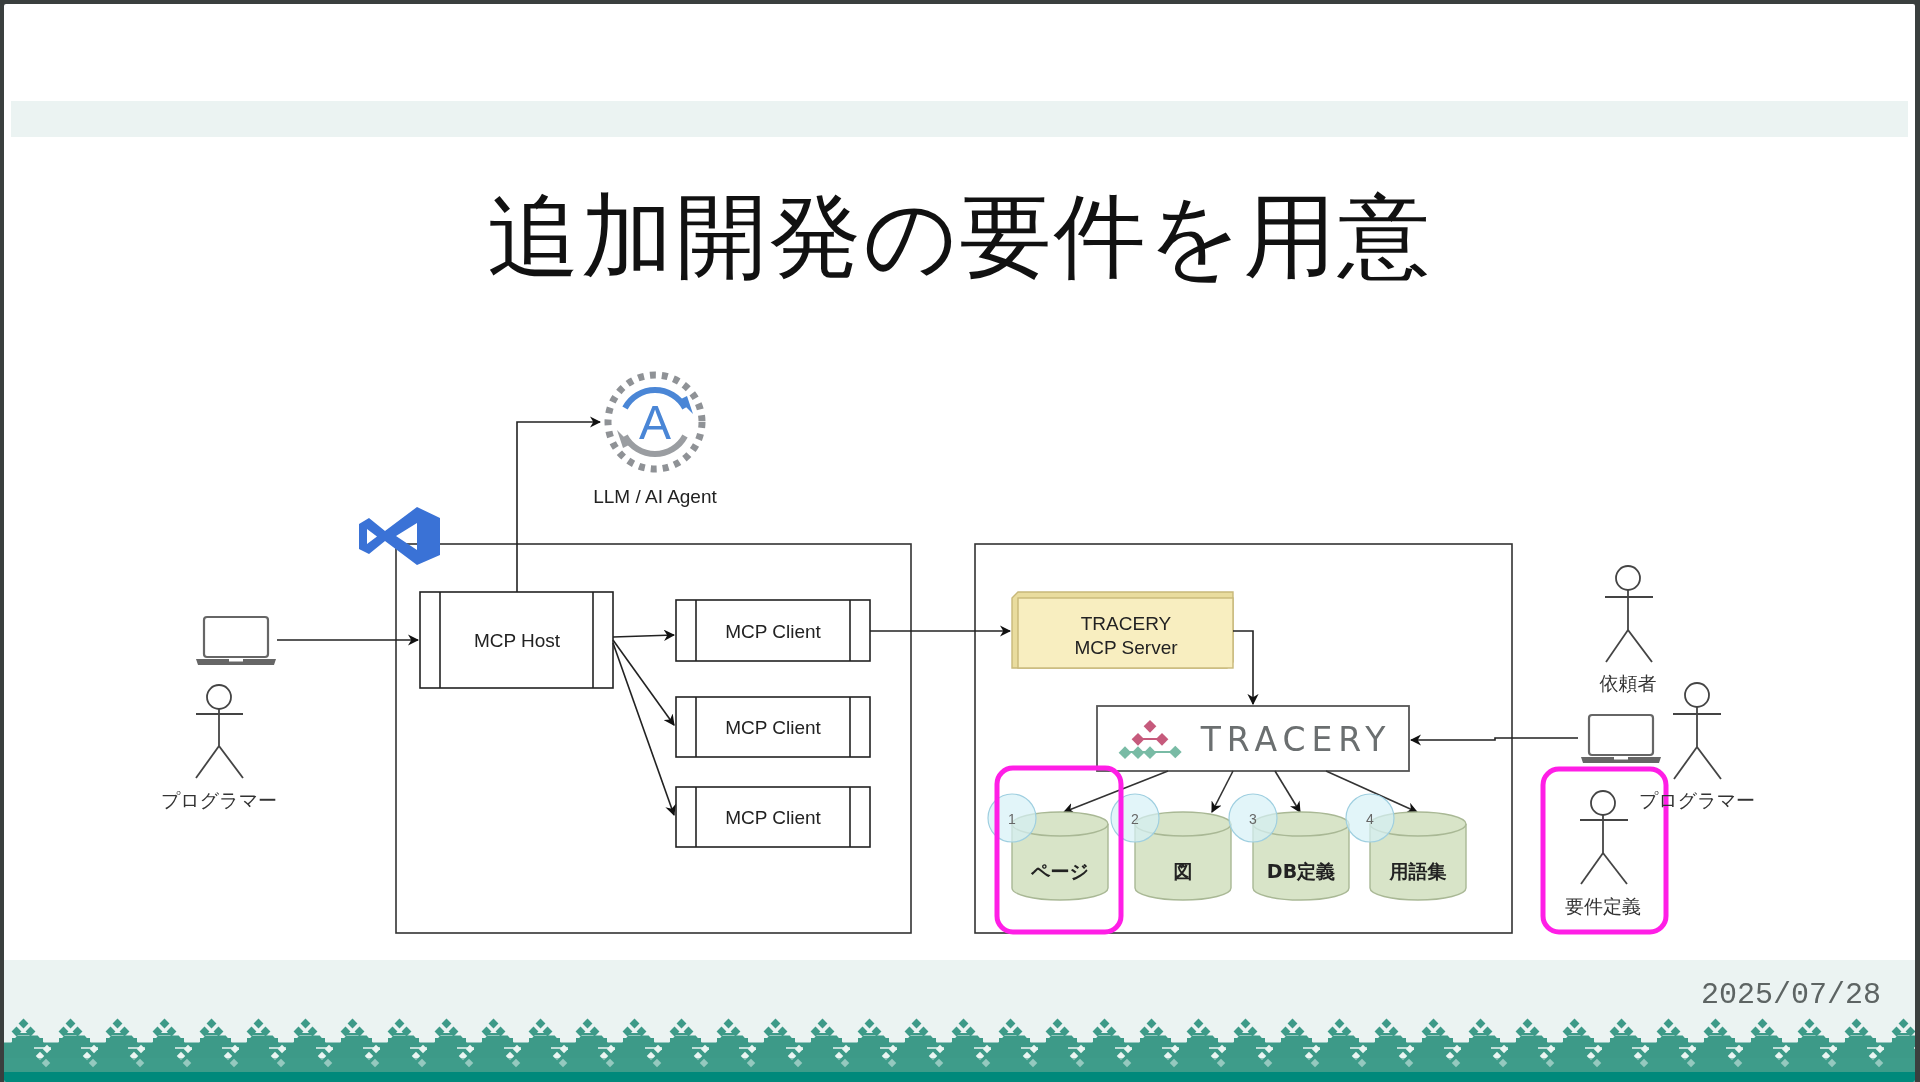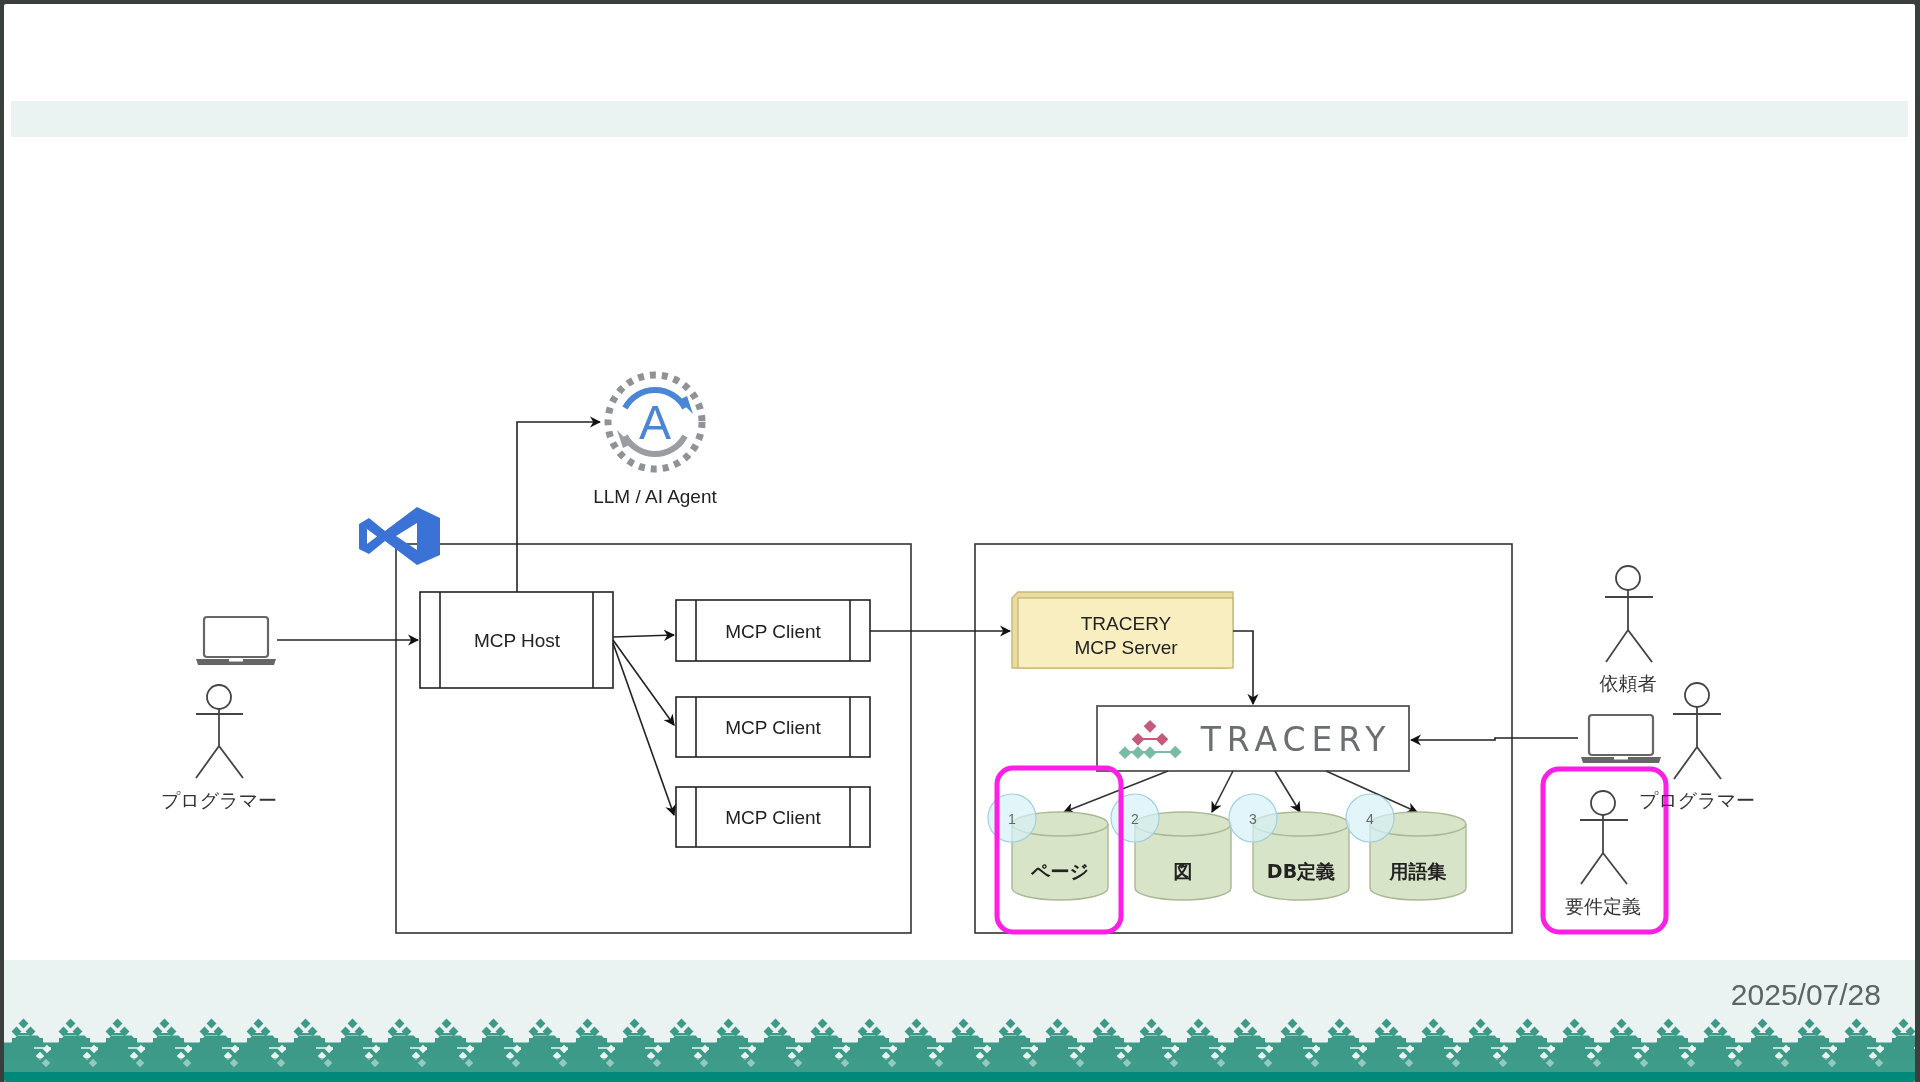--- a/index.html
+++ b/index.html
@@ -7,31 +7,32 @@
          font-family: "Liberation Sans", "DejaVu Sans", sans-serif; }
   #slide { position: absolute; left: 4px; top: 4px; width: 1911px; height: 1078px; background: #ffffff;
            overflow: hidden; border-radius: 2px; }
   #header-band { position: absolute; left: 7px; top: 97px; width: 1897px; height: 36px; background: #ebf3f2; }
   #title { position: absolute; left: 0; top: 178px; width: 1911px; text-align: center; font-size: 92px;
            font-family: "DejaVu Sans", sans-serif; color: #111; letter-spacing: 2px; line-height: 110px; }
   #diagram { position: absolute; left: -4px; top: -4px; }
   #footer { position: absolute; left: 0; top: 956px; width: 1911px; height: 122px; background: #ebf3f2; }
   #footer-left { position: absolute; left: 22px; top: 18px; font-family: "DejaVu Sans Mono", monospace;
                  font-size: 30px; color: #5d6463; }
-  #footer-right { position: absolute; right: 34px; top: 18px; font-family: Liberation Sans, sans-serif;
+  #footer-right { position: absolute; right: 34px; top: 18px; font-family: Liberation Mono, monospace;
                   font-size: 30px; color: #5d6463; margin-left: 26px; }
   #footer-pattern { position: absolute; left: 0; top: 58px; }
   .lbl { font-family: "Liberation Sans", "DejaVu Sans", sans-serif; fill: #222; }
   .jp { font-family: "DejaVu Sans", sans-serif; fill: #333; }
 </style>
 </head>
 <body>
 
 <div id="slide">
   <div id="header-band"></div>
+  <div id="title">追加開発の要件を用意</div>
 
   <svg id="diagram" width="1920" height="1082" viewBox="0 0 1920 1082" xmlns="http://www.w3.org/2000/svg">
     <defs>
       <marker id="arr" viewBox="0 0 10 10" refX="9" refY="5" markerWidth="7" markerHeight="7" orient="auto-start-reverse">
         <path d="M0,0 L10,5 L0,10 L3,5 z" fill="#111"></path>
       </marker>
     </defs>
 
     <rect x="396" y="544" width="515" height="389" fill="none" stroke="#333" stroke-width="1.6"></rect>
     <rect x="975" y="544" width="537" height="389" fill="none" stroke="#333" stroke-width="1.6"></rect>

